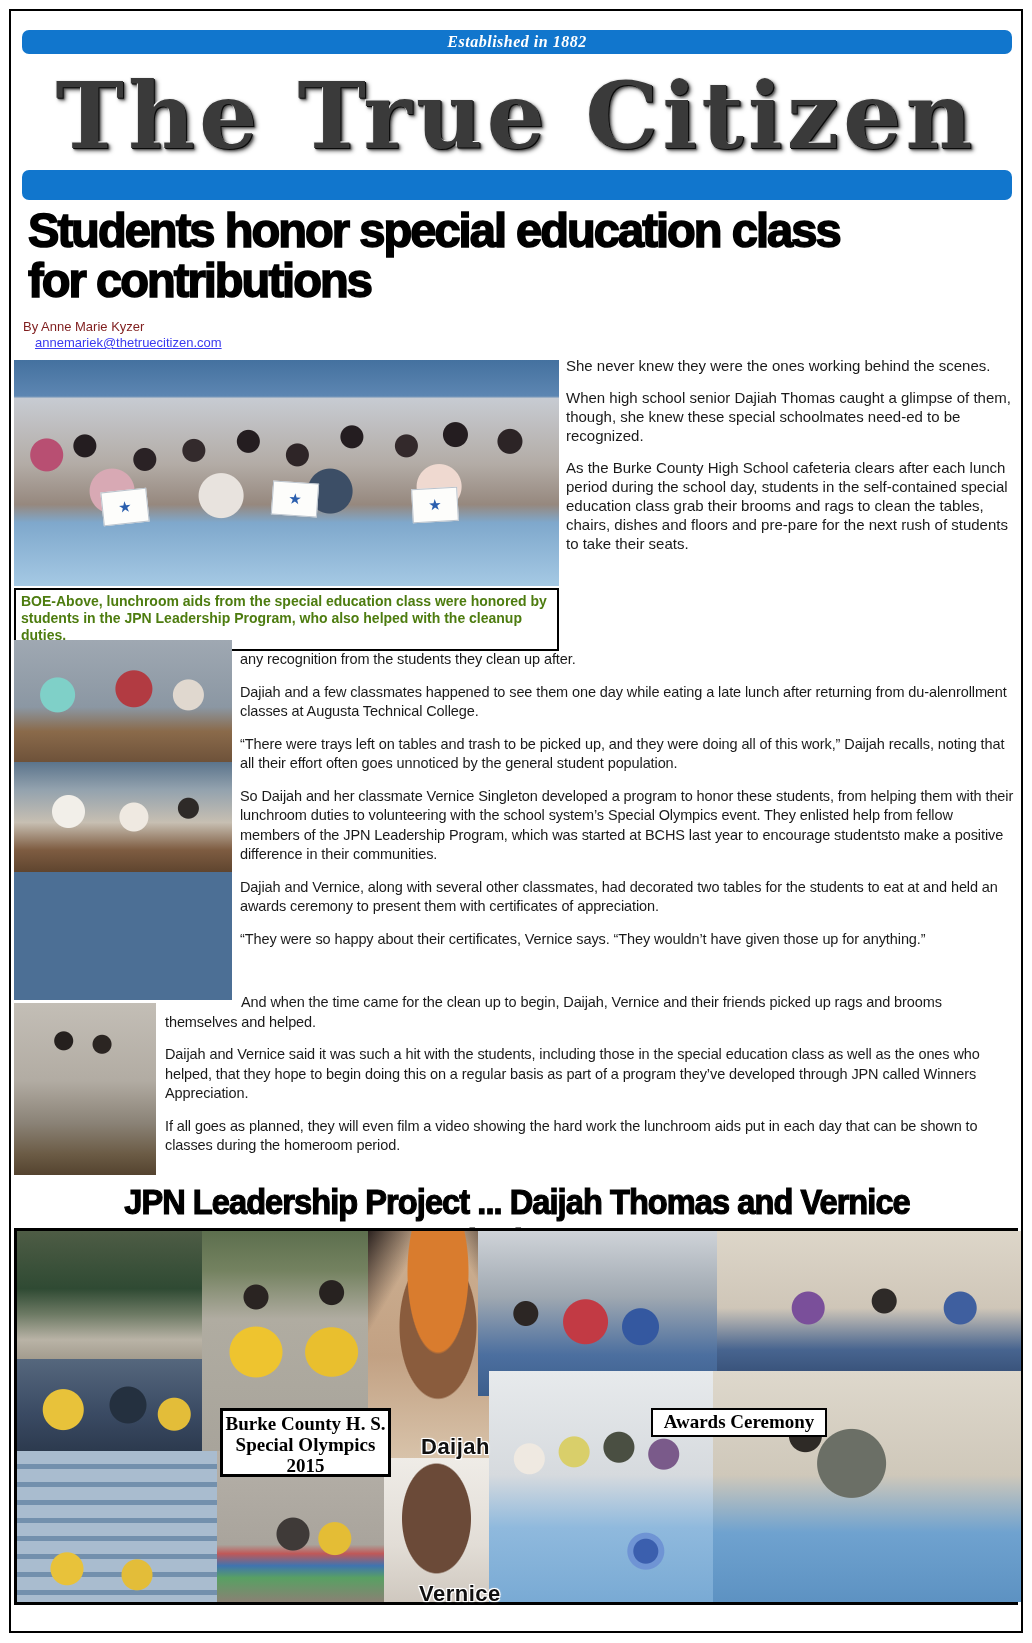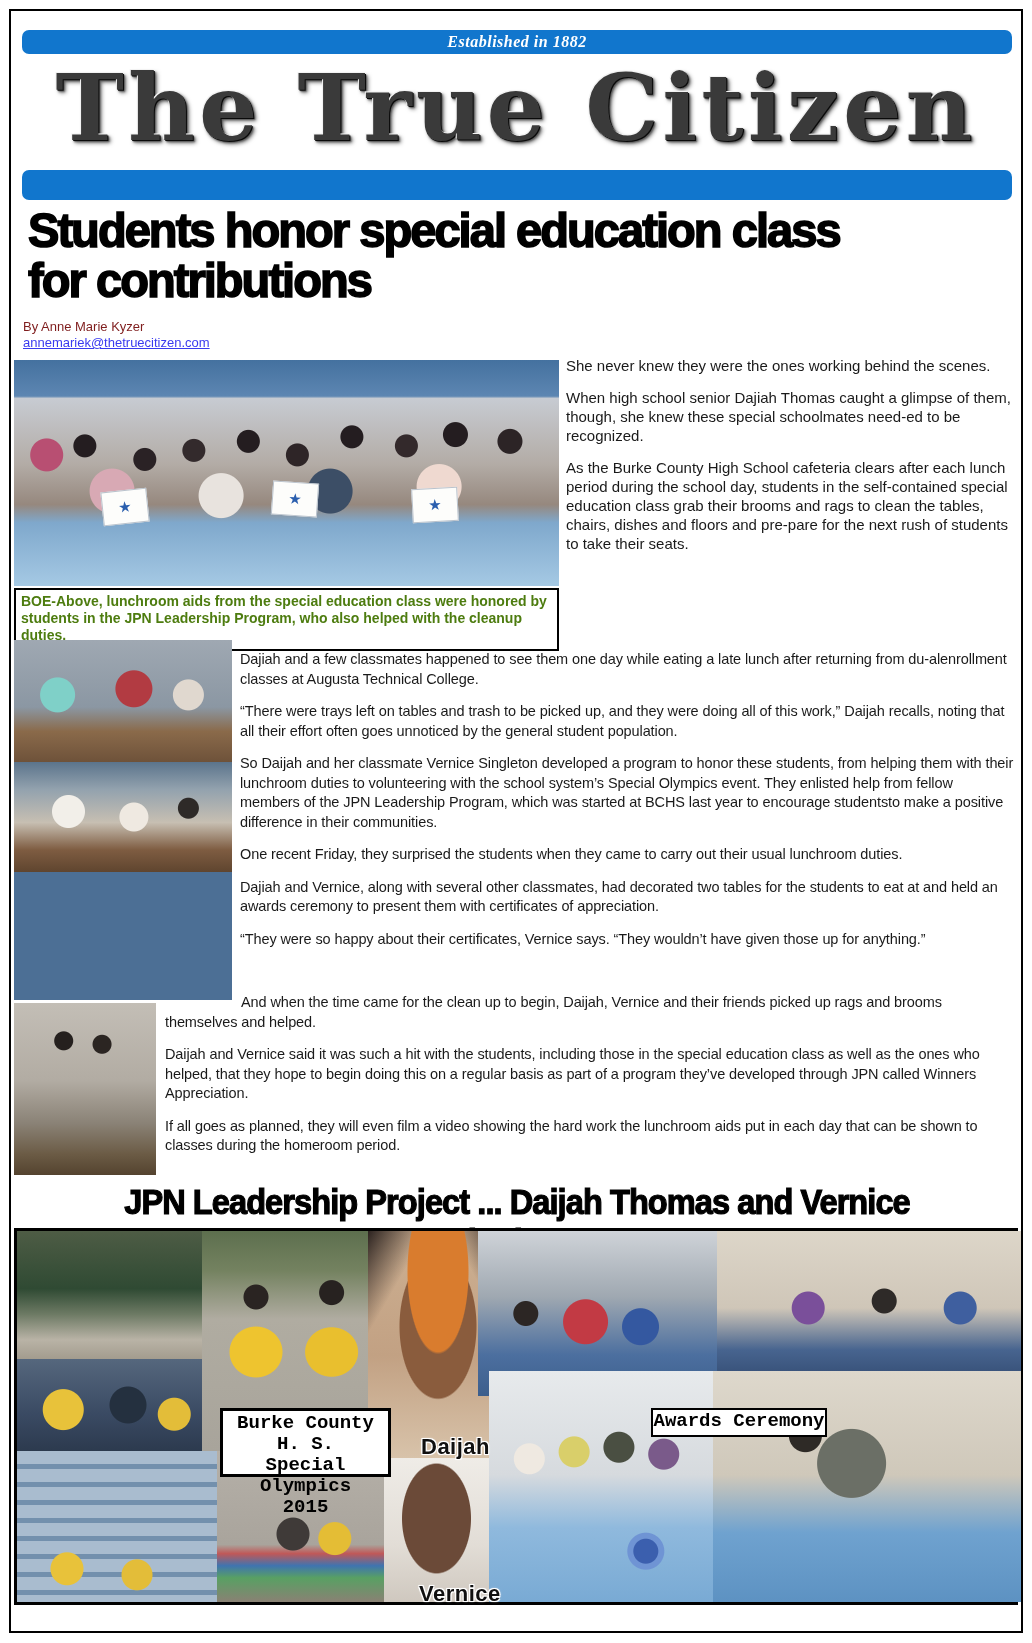--- a/index.html
+++ b/index.html
@@ -15,36 +15,36 @@
   .bluebar {
     position:absolute; left:22px; width:990px; background:#1176cd;border-radius:7px;
   }
   #bar-top { top:30px; height:24px; display:flex; align-items:center; justify-content:center; }
   #bar-top .est {
     color:#fff; font-family:"Liberation Serif", serif; font-style:italic; font-weight:bold;
     font-size:16px; letter-spacing:0.5px;
   }
   #bar-bottom { top:170px; height:30px; }
   #masthead {
-    position:absolute; left:0; top:56px; width:1032px; text-align:center;
+    position:absolute; left:0; top:64px; width:1032px; text-align:center;
   }
   #masthead .title {
     font-family:"DejaVu Serif", serif; font-weight:bold; font-size:92px; line-height:104px;
     color:#3a3a3a;
     text-shadow: -1px -1px 0 #f2f2f2, 1px 1px 0 #0a0a0a, 2px 2px 2px #555, 3px 3px 4px rgba(0,0,0,.55);
     letter-spacing:4px; white-space:nowrap;
   }
   #headline {
     position:absolute; left:28px; top:206px; width:890px;
     font-size:48px; line-height:50px; font-weight:bold; color:#000;
     letter-spacing:-2px; -webkit-text-stroke:1.6px #000;
     transform:scaleX(0.98); transform-origin:left top;
   }
   #byline { position:absolute; left:23px; top:319px; font-size:13px; color:#7f1d1d; }
-  #email  { position:absolute; left:23px; top:335px; font-size:13px; color:#3a3aef; text-decoration:underline; }
+  #email  { position:absolute; left:35px; top:335px; font-size:13px; color:#3a3aef; text-decoration:underline; }
 
   .photo { position:absolute; overflow:hidden; }
 
   
   #photo-main {
     left:14px; top:360px; width:545px; height:226px;
     background-color:#9aa3ad;
     background-image:
       radial-gradient(circle at 6% 42%, #b84f72 0 16px, transparent 17px),
       radial-gradient(circle at 13% 38%, #241d20 0 11px, transparent 12px),
@@ -194,21 +194,21 @@
       linear-gradient(180deg,#e7eaec 0%,#d6dade 45%,#8fb9dd 68%,#79aad4 100%); }
   #cg-eating { left:696px; top:140px; width:308px; height:231px;
     background-color:#d8d2c6;
     background-image:
       radial-gradient(circle at 45% 40%, #6b6f66 0 34px, transparent 35px),
       radial-gradient(circle at 30% 28%, #2e2a26 0 16px, transparent 17px),
       linear-gradient(180deg,#ded8cc 0%,#cfc8ba 45%,#6fa2cf 70%,#5d92c2 100%); }
 
   .white-box {
     position:absolute; background:#fff; border:3px solid #000; text-align:center;
-    font-family:Liberation Mono, monospace; font-weight:bold; color:#000; z-index:5;
+    font-family:Liberation Serif, serif; font-weight:bold; color:#000; z-index:5;
   }
   #box-olympics { left:203px; top:177px; width:171px; height:69px; font-size:19px; line-height:21px; padding-top:2px; }
   #box-awards { left:634px; top:177px; width:176px; height:29px; font-size:19px; line-height:23px; border-width:2px; }
   .name-label {
     position:absolute; z-index:6; font-weight:bold; font-size:22px; color:#101010;
     text-shadow:-1px -1px 0 #fff, 1px -1px 0 #fff, -1px 1px 0 #fff, 1px 1px 0 #fff, 0 0 3px #fff;
     letter-spacing:0.5px;
   }
   #label-daijah { left:404px; top:203px; }
   #label-vernice { left:402px; top:350px; }
@@ -247,24 +247,24 @@
     <p>When high school senior Dajiah Thomas caught a glimpse of them, though, she knew these special schoolmates need-ed to be recognized.</p>
     <p>As the Burke County High School cafeteria clears after each lunch period during the school day, students in the self-contained special education class grab their brooms and rags to clean the tables, chairs, dishes and floors and pre-pare for the next rush of students to take their seats.</p>
   </div>
 
   <div id="strip-1" class="photo"></div>
   <div id="strip-2" class="photo"></div>
   <div id="strip-3" class="photo"></div>
   <div id="strip-4" class="photo"></div>
 
   <div id="body-a">
+    <p>any recognition from the students they clean up after.</p>
     <p>Dajiah and a few classmates happened to see them one day while eating a late lunch after returning from du-alenrollment classes at Augusta Technical College.</p>
     <p>“There were trays left on tables and trash to be picked up, and they were doing all of this work,” Daijah recalls, noting that all their effort often goes unnoticed by the general student population.</p>
     <p>So Daijah and her classmate Vernice Singleton developed a program to honor these students, from helping them with their lunchroom duties to volunteering with the school system’s Special Olympics event. They enlisted help from fellow members of the JPN Leadership Program, which was started at BCHS last year to encourage studentsto make a positive difference in their communities.</p>
-    <p>One recent Friday, they surprised the students when they came to carry out their usual lunchroom duties.</p>
     <p>Dajiah and Vernice, along with several other classmates, had decorated two tables for the students to eat at and held an awards ceremony to present them with certificates of appreciation.</p>
     <p>“They were so happy about their certificates, Vernice says. “They wouldn’t have given those up for anything.”</p>
   </div>
   <div id="body-b">
     <p class="indent-first">And when the time came for the clean up to begin, Daijah, Vernice and their friends picked up rags and brooms themselves and helped.</p>
     <p>Daijah and Vernice said it was such a hit with the students, including those in the special education class as well as the ones who helped, that they hope to begin doing this on a regular basis as part of a program they’ve developed through JPN called Winners Appreciation.</p>
     <p>If all goes as planned, they will even film a video showing the hard work the lunchroom aids put in each day that can be shown to classes during the homeroom period.</p>
   </div>
 
   <div id="bottom-headline">JPN Leadership Project ... Daijah Thomas and Vernice Singleton</div>

